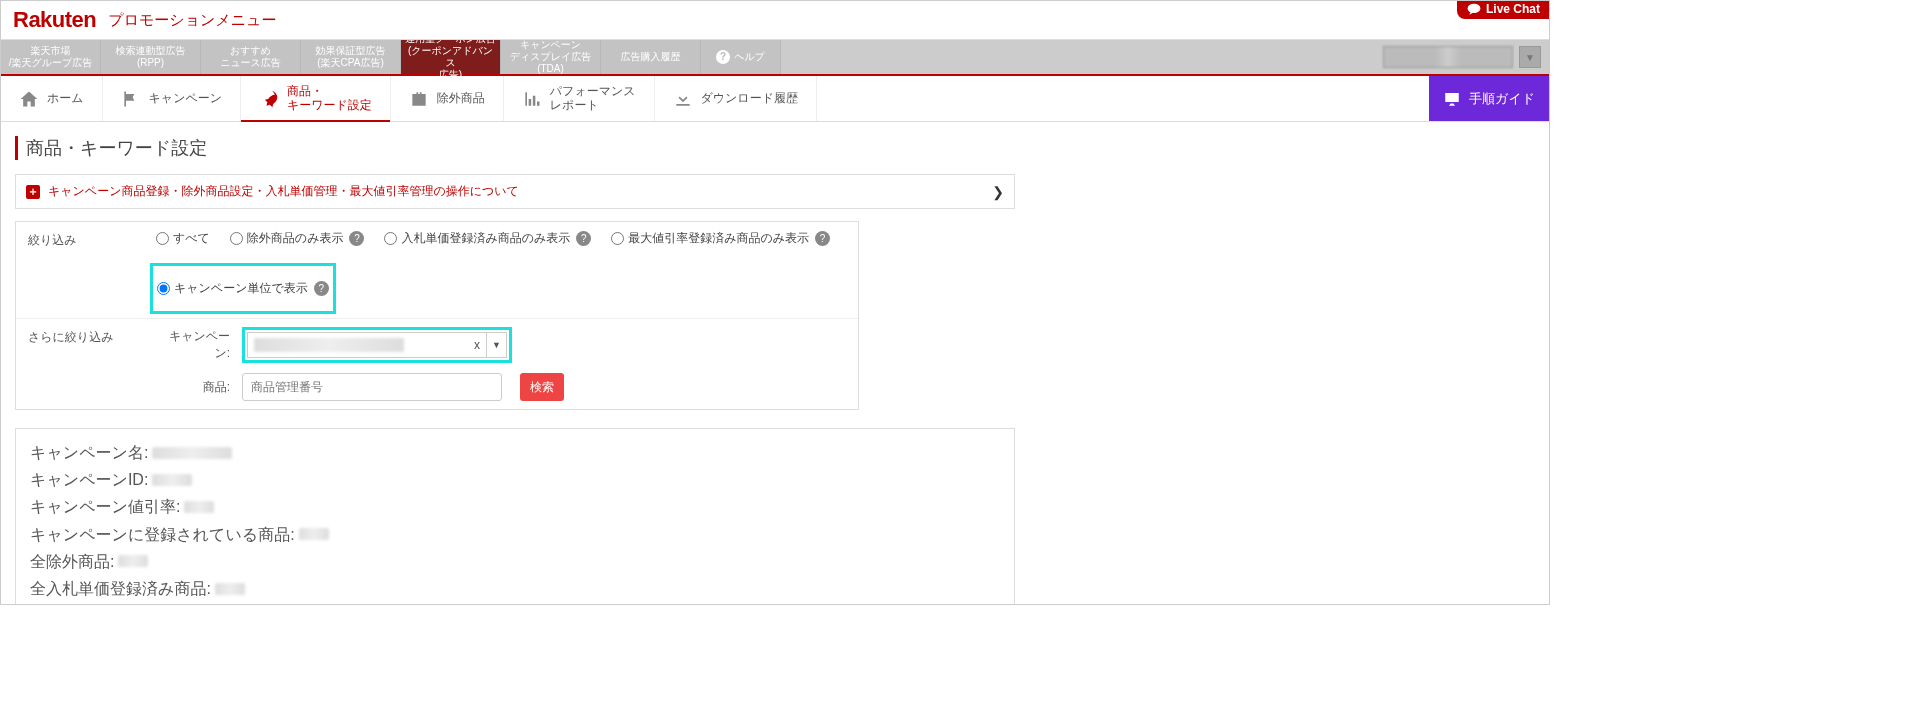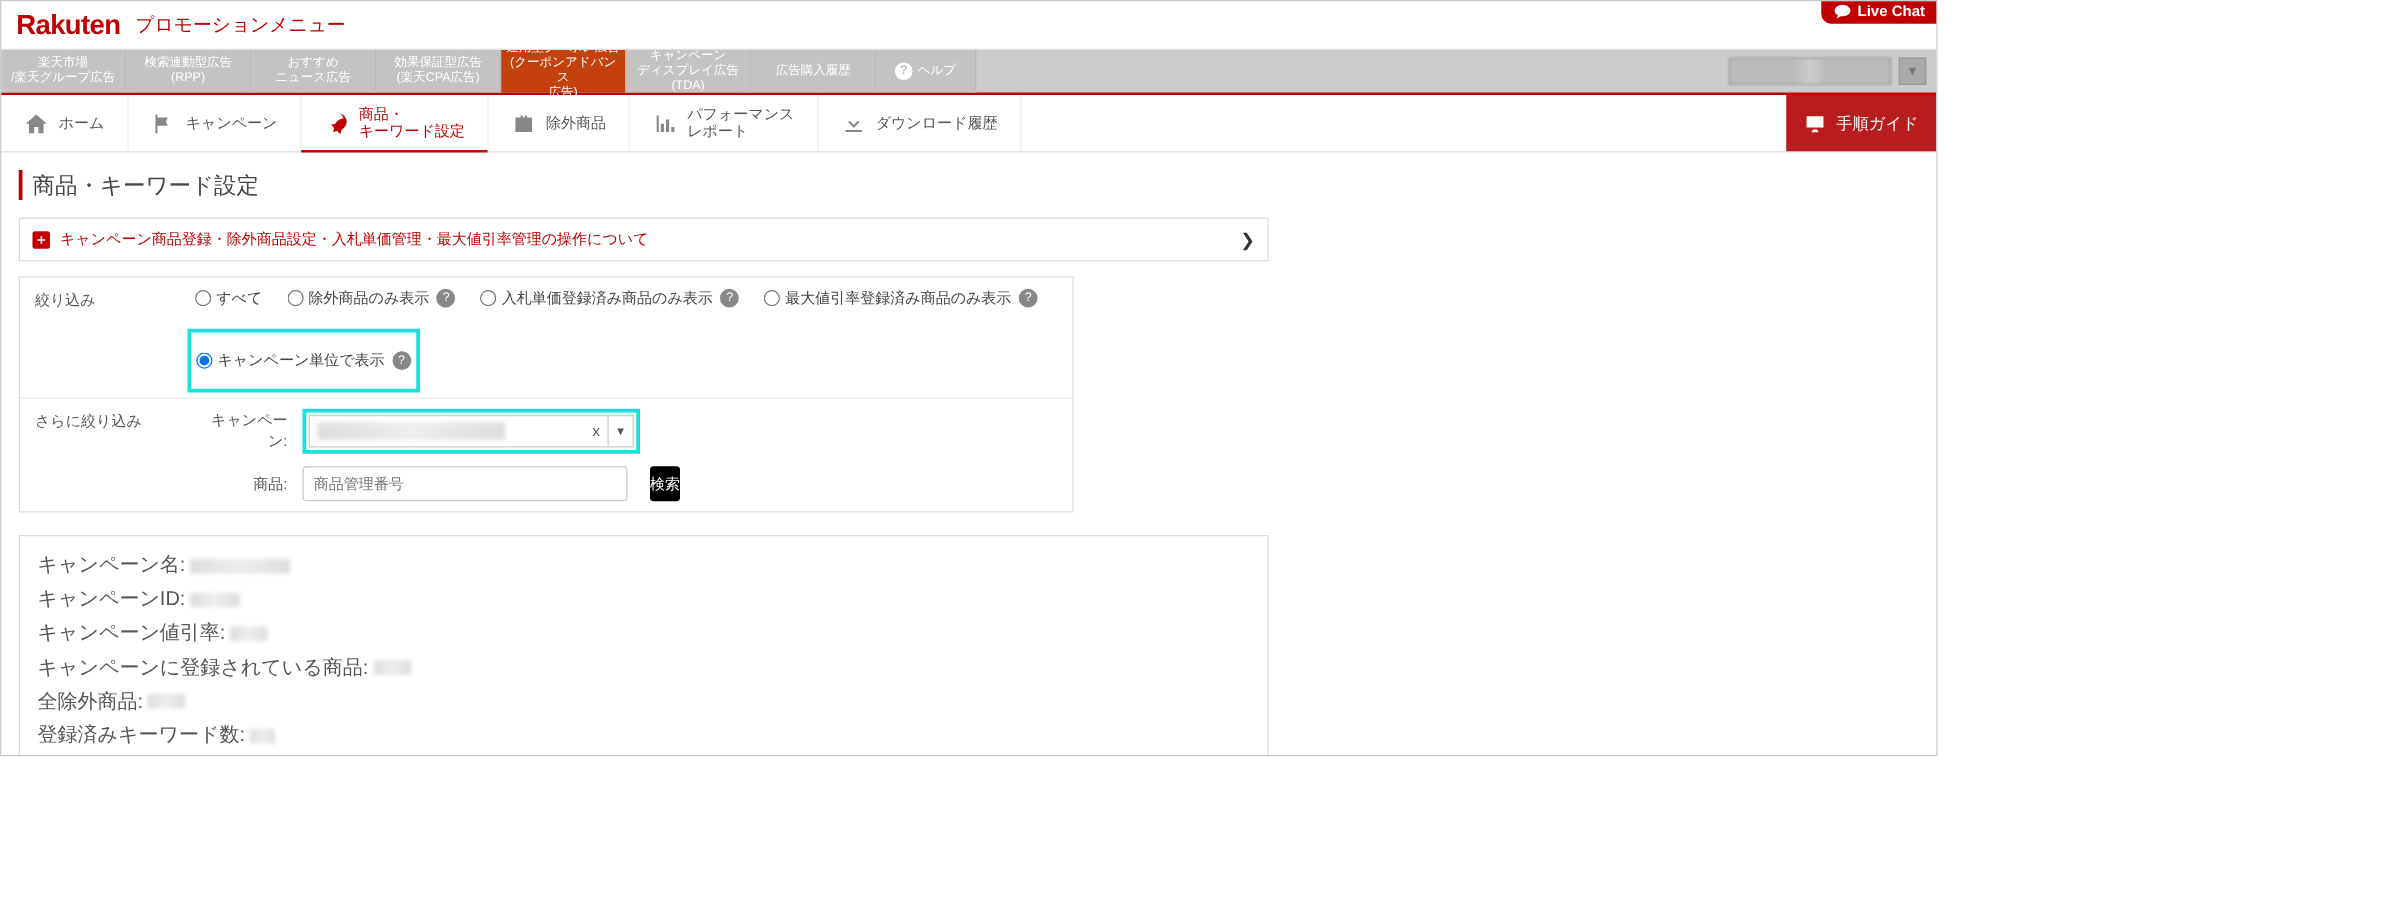--- a/index.html
+++ b/index.html
@@ -67,21 +67,21 @@
     color: #fff;
     display: flex;
     align-items: center;
     justify-content: center;
     border-right: 1px solid #b8b8b8;
     padding: 0 4px;
     line-height: 1.2;
     background: #c3c3c3;
   }
   .topnav-item.active {
-    background: #c2410c;
+    background: #7f1d1d;
   }
   .topnav-right {
     margin-left: auto;
     display: flex;
     align-items: center;
     padding-right: 8px;
     gap: 6px;
   }
   .user-box {
     width: 130px; height: 22px;
@@ -122,21 +122,21 @@
     position: absolute;
     left: 0; right: 0; bottom: -1px;
     height: 2px;
     background: #bf0000;
   }
   .subnav-item .icon { width: 20px; height: 20px; color: #888; }
   .subnav-item.active .icon { color: #bf0000; }
   .subnav-item .lines { line-height: 1.1; }
   .guide-btn {
     margin-left: auto;
-    background: #b91c1c;
+    background: #6d28d9;
     color: #fff;
     padding: 8px 14px;
     display: flex; align-items: center; gap: 8px;
     font-size: 13px;
     height: 100%;
   }
   .guide-btn .icon { width: 18px; height: 18px; color: #fff; }
 
   
   .main {
@@ -261,22 +261,22 @@
   .search-input {
     width: 260px; height: 28px;
     border: 1px solid #ccc;
     border-radius: 3px;
     padding: 0 8px;
     font-size: 12px;
   }
   .search-btn {
     margin-left: 6px;
     height: 28px;
-    padding: 0 0;
-    background: #000000;
+    padding: 0 10px;
+    background: #ef4444;
     border: none;
     color: #fff;
     border-radius: 3px;
     font-size: 12px;
   }
 
   
   .info-box {
     width: 1000px;
     border: 1px solid #ddd;
@@ -528,20 +528,24 @@
       </div>
     <div class="row">
         <span>キャンペーンに登録されている商品:</span>
         <span class="blur" style="width:30px"></span>
       </div>
     <div class="row">
         <span>全除外商品:</span>
         <span class="blur" style="width:30px"></span>
       </div>
     <div class="row">
+        <span>全入札単価登録済み商品:</span>
+        <span class="blur" style="width:30px"></span>
+      </div>
+    <div class="row">
         <span>登録済みキーワード数:</span>
         <span class="blur" style="width:20px"></span>
       </div>
   </div>
 
   <div class="action-bar">
     <button class="btn">
       <svg class="icon" viewBox="0 0 24 24" fill="#fff">
           <path d="M12 3v10l4-4 1.4 1.4L12 16l-5.4-5.6L8 9l4 4V3zM4 18h16v2H4z"></path>
         </svg>

